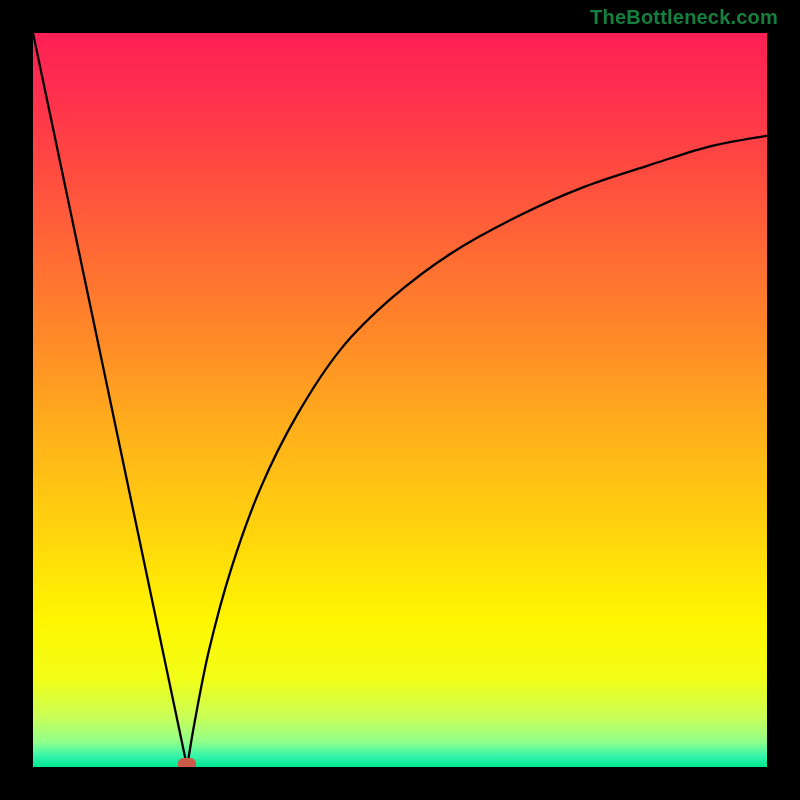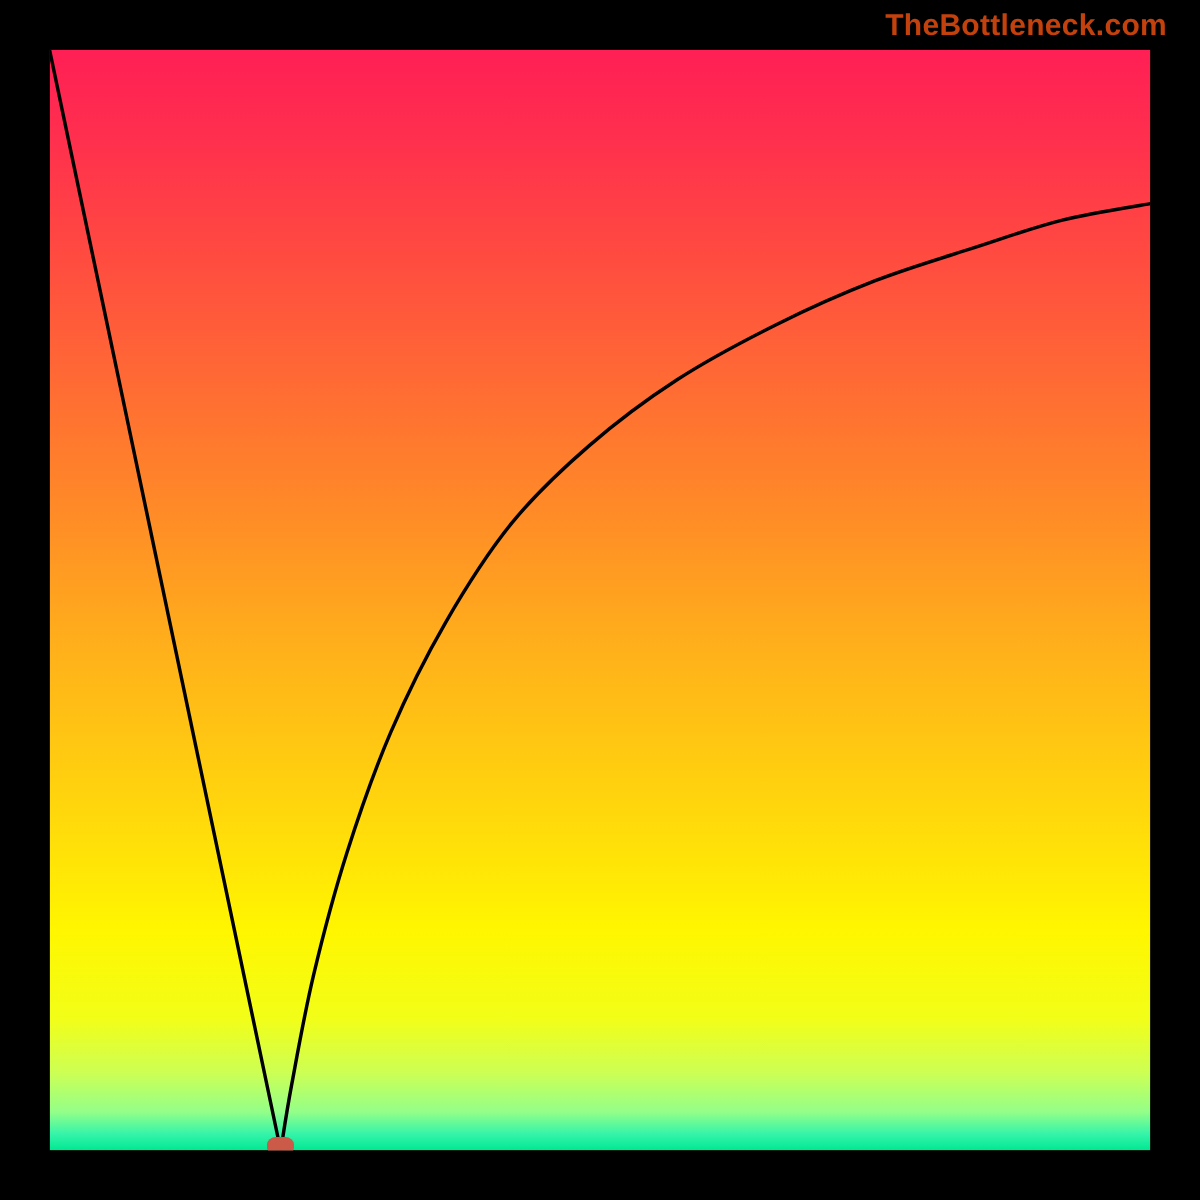--- a/index.html
+++ b/index.html
@@ -29,21 +29,21 @@
   .plot-area svg {
     display: block;
   }
   .watermark {
     position: absolute;
     top: 6px;
     right: 22px;
     font-family: Arial, Helvetica, sans-serif;
     font-size: 20px;
     font-weight: 600;
-    color: #c2410c;
+    color: #15803d;
     letter-spacing: 0.2px;
   }
   .marker {
     position: absolute;
     width: 18px;
     height: 12px;
     border-radius: 6px / 5px;
     background: #cc5a49;
     transform: translate(-50%, -50%);
   }

